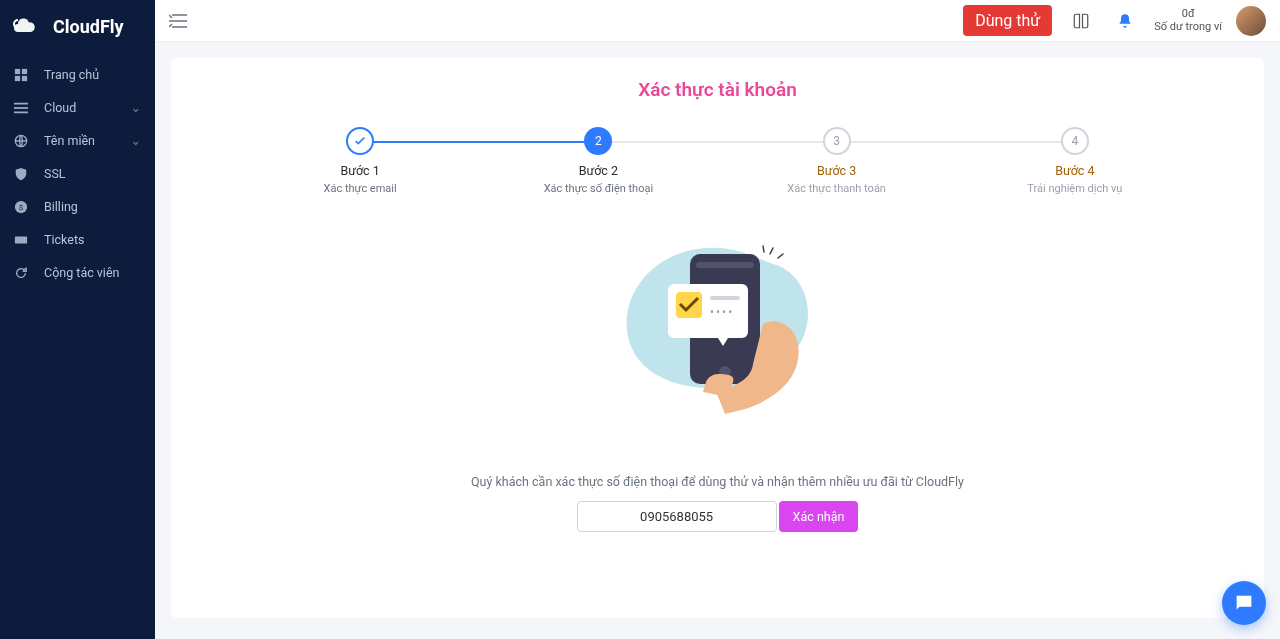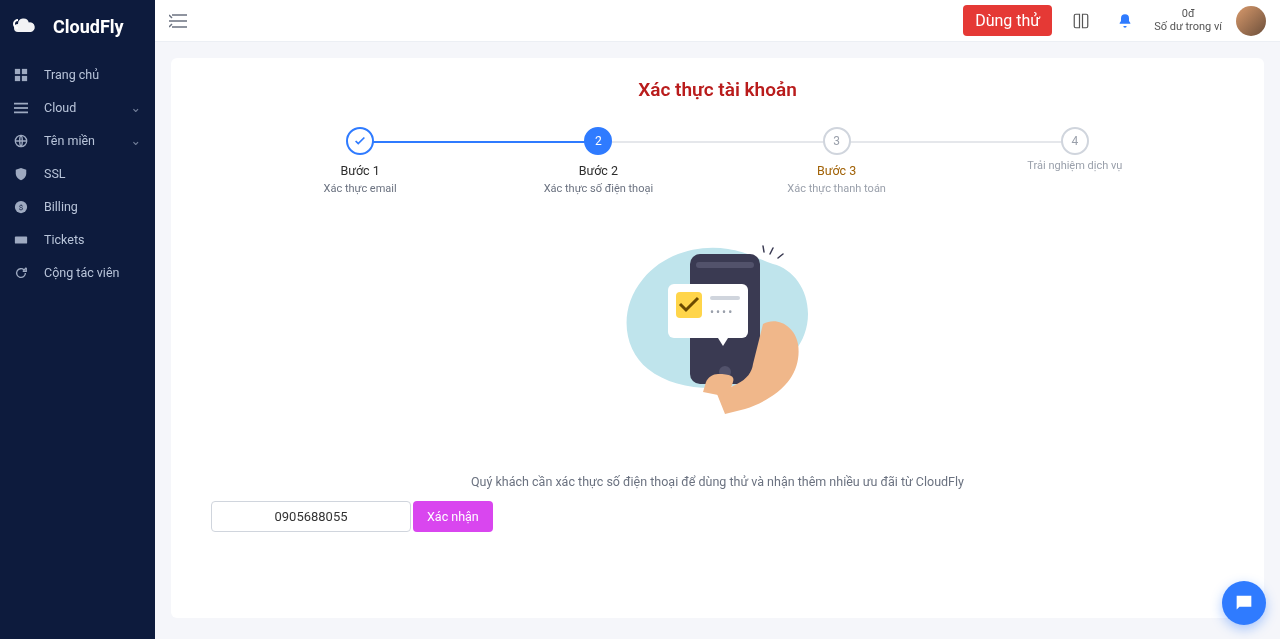--- a/index.html
+++ b/index.html
@@ -17,36 +17,36 @@
 .hamburger { width: 18px; height: 14px; cursor: pointer; display: inline-flex; align-items: center; color:#6b7280;}
 .topbar .spacer { flex: 1; }
 .btn-trial { background: #e53935; color: #fff; border: none; border-radius: 4px; padding: 6px 12px; font-size: 16px; cursor: pointer; }
 .top-icon { width: 30px; height: 30px; display: flex; align-items: center; justify-content: center; cursor: pointer; color:#555; }
 .bell { color:#2f7bff; }
 .balance { display: flex; flex-direction: column; align-items: center; font-size: 11px; color: #555; line-height: 1.15; }
 .balance .amt { font-size: 11px; }
 .avatar { width: 30px; height: 30px; border-radius: 50%; background: linear-gradient(135deg,#d99a6c,#6b4e3a); cursor: pointer; }
 .content { flex: 1; background: #f5f6fa; padding: 16px; overflow:auto; }
 .card { background: #fff; border-radius: 6px; padding: 20px 40px 60px; min-height: 560px; position:relative;}
-.card-title { text-align: center; font-size: 19px; font-weight: 600; color: #b91c1c; margin-bottom: 26px; }
+.card-title { text-align: center; font-size: 19px; font-weight: 600; color: #ec4899; margin-bottom: 26px; }
 .steps { display: flex; justify-content: space-between; position: relative; margin: 0 30px 28px; }
 .step { flex: 1; text-align: center; position: relative; }
 .step .circle { width: 28px; height: 28px; border-radius: 50%; border: 2px solid #d0d5dd; display: inline-flex; align-items: center; justify-content: center; font-size: 12px; color: #9aa0ab; background:#fff; position:relative; z-index:2;}
 .step.done .circle { border-color: #2f7bff; color: #2f7bff; }
 .step.active .circle { background: #2f7bff; border-color: #2f7bff; color: #fff; }
 .step .label { font-size: 12.5px; color: #a16207; margin-top: 8px; }
 .step .sub { font-size: 11px; color: #9aa0ab; margin-top: 4px; padding: 0 6px; line-height:1.3;}
 .step.done .label, .step.active .label { color: #2c2c2c; }
 .step.done .sub, .step.active .sub { color: #6b7280; }
 .step-line { position:absolute; top:14px; height:2px; background:#e5e7eb; left:0; right:0; z-index:1;}
 .step-line.fill { background:#2f7bff; }
 .illus { display:flex; justify-content:center; margin: 10px 0 18px; }
 .illus svg { width: 200px; height: 232px; }
 .desc { text-align:center; font-size: 12.5px; color:#6b7280; margin-bottom: 12px; }
-.form { display:flex; gap:2px; }
+.form { display:flex; justify-content:center; gap:2px; }
 .phone-input { width:200px; padding:7px 10px; border:1px solid #d0d5dd; border-radius:4px; font-size:13px; text-align:center; color:#333; }
 .btn-confirm { background:#d946ef; color:#fff; border:none; border-radius:4px; padding:7px 14px; font-size:12.5px; cursor:pointer; }
 .chat-bubble { position:absolute; bottom:14px; right:14px; width:44px; height:44px; border-radius:50%; background:#2f7bff; display:flex; align-items:center; justify-content:center; cursor:pointer; box-shadow:0 4px 12px rgba(47,123,255,.4); }
 .chat-bubble svg { width:22px; height:22px; fill:#fff; }
 </style>
 </head>
 <body>
 
 <div class="app">
   <aside class="sidebar">
@@ -174,20 +174,21 @@
             <div class="sub">Xác thực số điện thoại</div>
           </div>
           <div class="step">
             <div class="step-line" style="left:50%; right:-50%;"></div>
             <span class="circle">3</span>
             <div class="label">Bước 3</div>
             <div class="sub">Xác thực thanh toán</div>
           </div>
           <div class="step">
             <span class="circle">4</span>
+            <div class="label">Bước 4</div>
             <div class="sub">Trải nghiệm dịch vụ</div>
           </div>
         </div>
 
         <div class="illus">
           <svg viewBox="0 0 200 232">
             <path fill="#bfe4ec" d="M155 40c20 5 35 25 35 50 0 35-30 60-65 70-30 8-70 5-95-15C5 125 0 85 25 55 45 30 80 20 110 25c20 3 30 10 45 15z"></path>
             <rect x="72" y="30" width="70" height="130" rx="10" fill="#3a3a52"></rect>
             <rect x="78" y="38" width="58" height="6" rx="3" fill="#52526b"></rect>
             <circle cx="107" cy="148" r="6" fill="#52526b"></circle>

